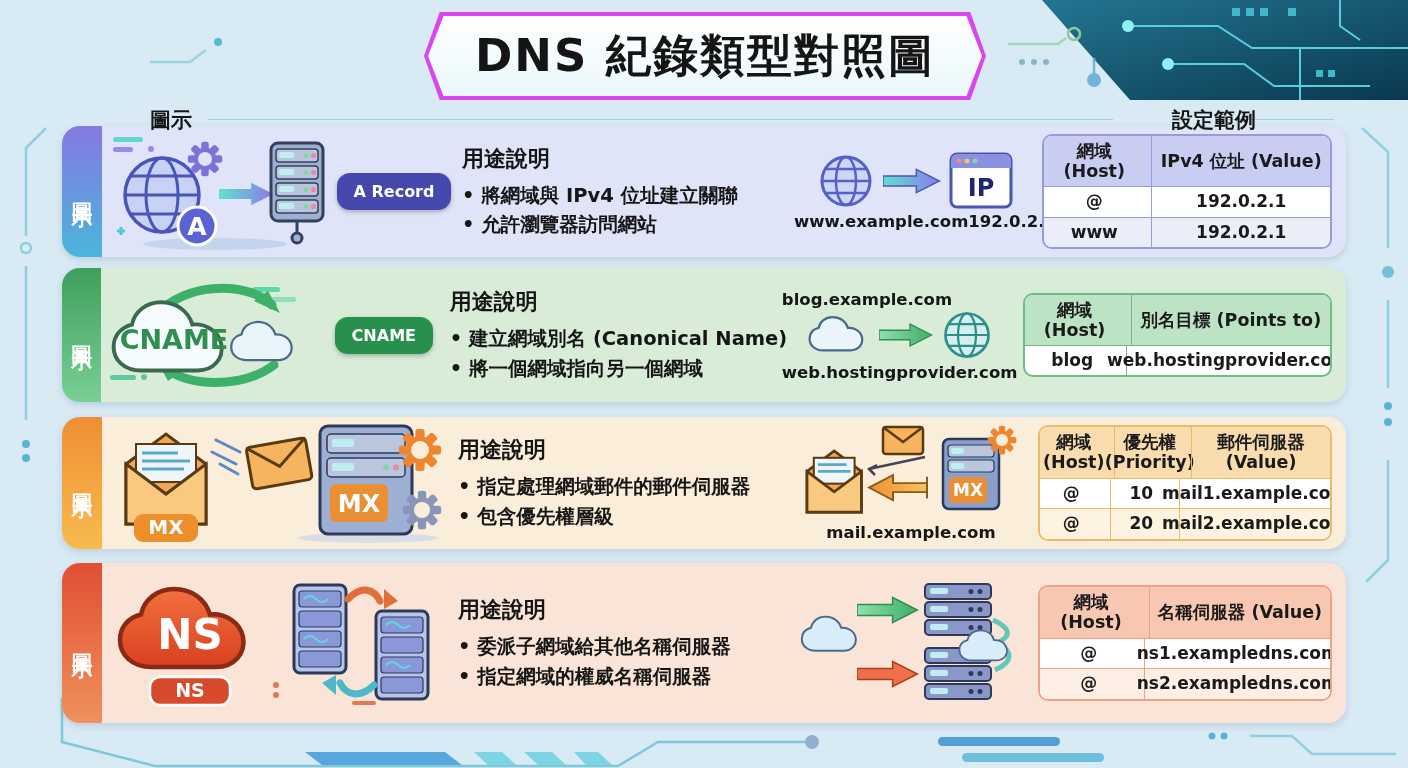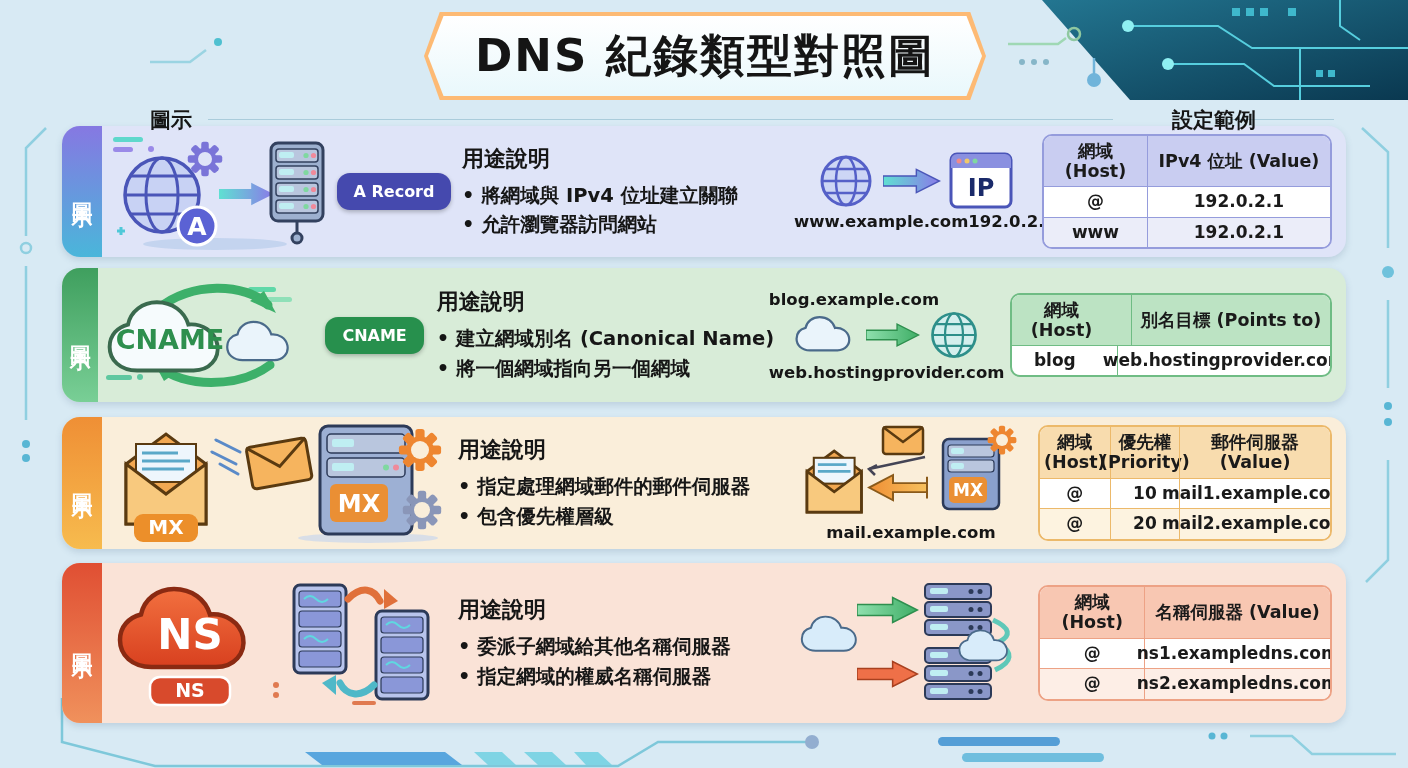--- a/index.html
+++ b/index.html
@@ -4,21 +4,21 @@
 <style>
   * { margin:0; padding:0; box-sizing:border-box; }
   html,body { width:1408px; height:768px; }
   body { font-family:"DejaVu Sans","Liberation Sans",sans-serif; }
   .page { position:relative; width:1408px; height:768px; background:#d8eaf4; overflow:hidden; }
 
   
   .deco { position:absolute; inset:0; width:1408px; height:768px; z-index:0; pointer-events:none; }
 
   
-  .banner-outer { position:absolute; left:424px; top:12px; width:562px; height:88px; background:#fdba74; z-index:2;
+  .banner-outer { position:absolute; left:424px; top:12px; width:562px; height:88px; background:#d946ef; z-index:2;
     clip-path:polygon(2.8% 100%,0 50%,2.8% 0,97.2% 0,100% 50%,97.2% 100%); }
   .banner-inner { position:absolute; inset:4px; background:linear-gradient(180deg,#ffffff,#e9f8fc);
     clip-path:polygon(2.8% 100%,0 50%,2.8% 0,97.2% 0,100% 50%,97.2% 100%);
     display:flex; align-items:center; justify-content:center; }
   .banner-inner .title { font-size:45px; font-weight:bold; color:#151515; letter-spacing:2px; }
 
   
   .col-label { position:absolute; top:106px; font-size:21px; font-weight:bold; color:#151515; z-index:2; }
   #icon-col-label { left:150px; }
   #example-col-label { left:1172px; }
@@ -53,30 +53,30 @@
   .desc .bullet::before { content:"• "; }
 
   .example { width:242px; display:flex; flex-direction:column; align-items:center; color:#161616; }
   .example .ex-label { font-size:16.5px; font-weight:bold; white-space:nowrap; }
   .ex-icons { display:flex; align-items:center; justify-content:center; }
   .ex-labels { display:flex; width:100%; justify-content:space-between; margin-top:2px; }
 
   .tablezone { flex:1; padding:0 14px 0 6px; }
   .tbl { border:2.5px solid var(--tb); border-radius:10px; overflow:hidden; background:#fff;
     color:#1a1a1a; font-weight:bold; }
-  .tbl .tr { display:flex; }
+  .tbl .tr { display:flex;gap:7px; }
   .tbl .tr + .tr { border-top:1.5px solid var(--tb); }
   .tbl .td { display:flex; align-items:center; justify-content:center; text-align:center;
     padding:5px 3px; font-size:17px; line-height:1.15; }
   .tbl .td + .td { border-left:1.5px solid var(--tb); }
   .tbl .th-row { background:var(--th); }
   .tbl .th-row .td { font-size:17.5px; }
   .tbl .alt { background:var(--tint); }
   .t2 .c1 { width:36%; } .t2 .c2 { width:64%; }
-  .t2b .c1 { width:33%; } .t2b .c2 { width:67%;margin-left:20px; }
+  .t2b .c1 { width:33%; } .t2b .c2 { width:67%; }
   .t3 .c1 { width:24%; } .t3 .c2 { width:24%; } .t3 .c3 { width:52%; }
 
   
   .footer { position:absolute; left:512px; top:727px; width:384px; height:41px; background:#b7e3f0; z-index:2;
     clip-path:polygon(0 100%,9% 0,91% 0,100% 100%); display:flex; align-items:center; justify-content:center; }
   .footer span { font-size:20px; font-weight:bold; color:#161616; }
 
   svg text { font-family:"DejaVu Sans","Liberation Sans",sans-serif; }
 </style>
 </head>

